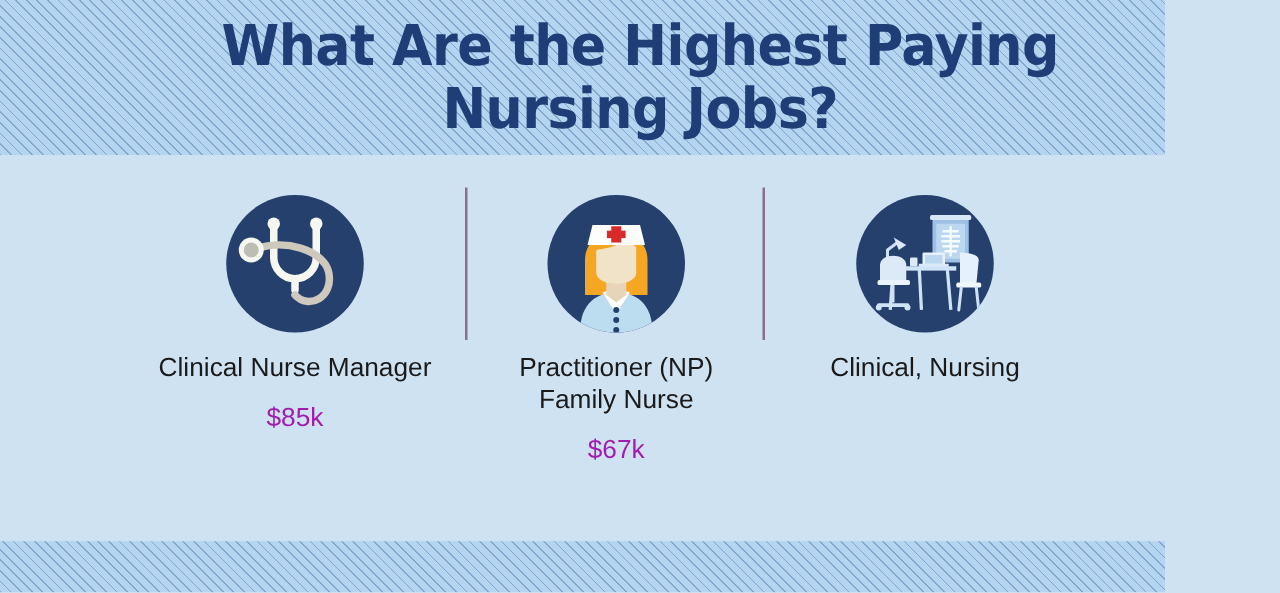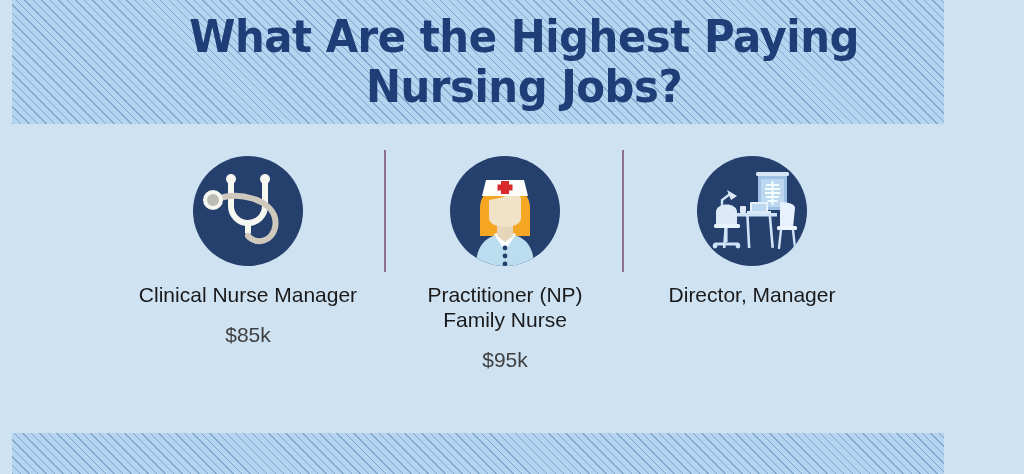--- a/index.html
+++ b/index.html
@@ -12,21 +12,20 @@
     overflow: hidden;
     font-family: "Liberation Sans", sans-serif;
     background: #cfe2f2;
   }
   .infographic {
     position: relative;
     width: 932px;
     height: 474px;
     background: #cfe2f2;
     overflow: hidden;
-    margin-left: 12px;
   }
 
   
   .band-stripes {
     position: absolute;
     left: 0;
     width: 1024px;
     background-color: #b4d4ef;
     background-image: repeating-linear-gradient(
       45deg,
@@ -101,21 +100,21 @@
   .card-label {
     margin-top: 16px;
     color: #1a1a1a;
     font-family: "Liberation Sans", sans-serif;
     font-size: 21px;
     line-height: 25px;
     font-weight: 400;
   }
   .card-salary {
     margin-top: 16px;
-    color: #404040;
+    color: #a21caf;
     font-family: "Liberation Sans", sans-serif;
     font-size: 21px;
     font-weight: 400;
   }
 
   
   .divider {
     position: absolute;
     top: 150px;
     width: 2px;
@@ -198,21 +197,21 @@
 
           <circle cx="55" cy="92" r="2.4" fill="#26406e"></circle>
           <circle cx="55" cy="100" r="2.4" fill="#26406e"></circle>
           <circle cx="55" cy="108" r="2.4" fill="#26406e"></circle>
         </svg>
       </div>
       <div class="card-label">
         <div>Practitioner (NP)</div>
         <div>Family Nurse</div>
       </div>
-      <div class="card-salary">$95k</div>
+      <div class="card-salary">$67k</div>
     </div>
 
     <div class="card card-3">
       <div class="icon-circle">
         <svg viewBox="0 0 110 110" width="110" height="110" aria-hidden="true">
 
           <rect x="59" y="16" width="33" height="4" rx="1.5" fill="#d6e7f7"></rect>
           <rect x="61" y="20" width="29" height="34" fill="#9dc0e4"></rect>
           <rect x="64" y="23" width="23" height="28" fill="#bcd7f0"></rect>
 
@@ -245,21 +244,21 @@
           <circle cx="18" cy="90" r="2.4" fill="#cfe3f7"></circle>
           <circle cx="41" cy="90" r="2.4" fill="#cfe3f7"></circle>
 
           <path d="M83 46 C83 46, 98 46, 98 52 L96 72 L83 72 Z" fill="#e6f1fc"></path>
           <rect x="80" y="70" width="20" height="4" rx="1.5" fill="#eff6fd"></rect>
           <path d="M84 74 L82 92" stroke="#cfe3f7" stroke-width="2.4" stroke-linecap="round"></path>
           <path d="M96 74 L98 92" stroke="#cfe3f7" stroke-width="2.4" stroke-linecap="round"></path>
         </svg>
       </div>
       <div class="card-label">
-        <div>Director, Manager</div>
+        <div>Clinical, Nursing</div>
       </div>
     </div>
 
   </div>
 
   <div class="logo">
     <svg viewBox="0 0 140 110" width="140" height="110" aria-hidden="true">
 
       <path d="M96 2 A53 53 0 1 0 96 108 A38 38 0 1 1 96 2 Z" fill="#26448a"></path>
 

